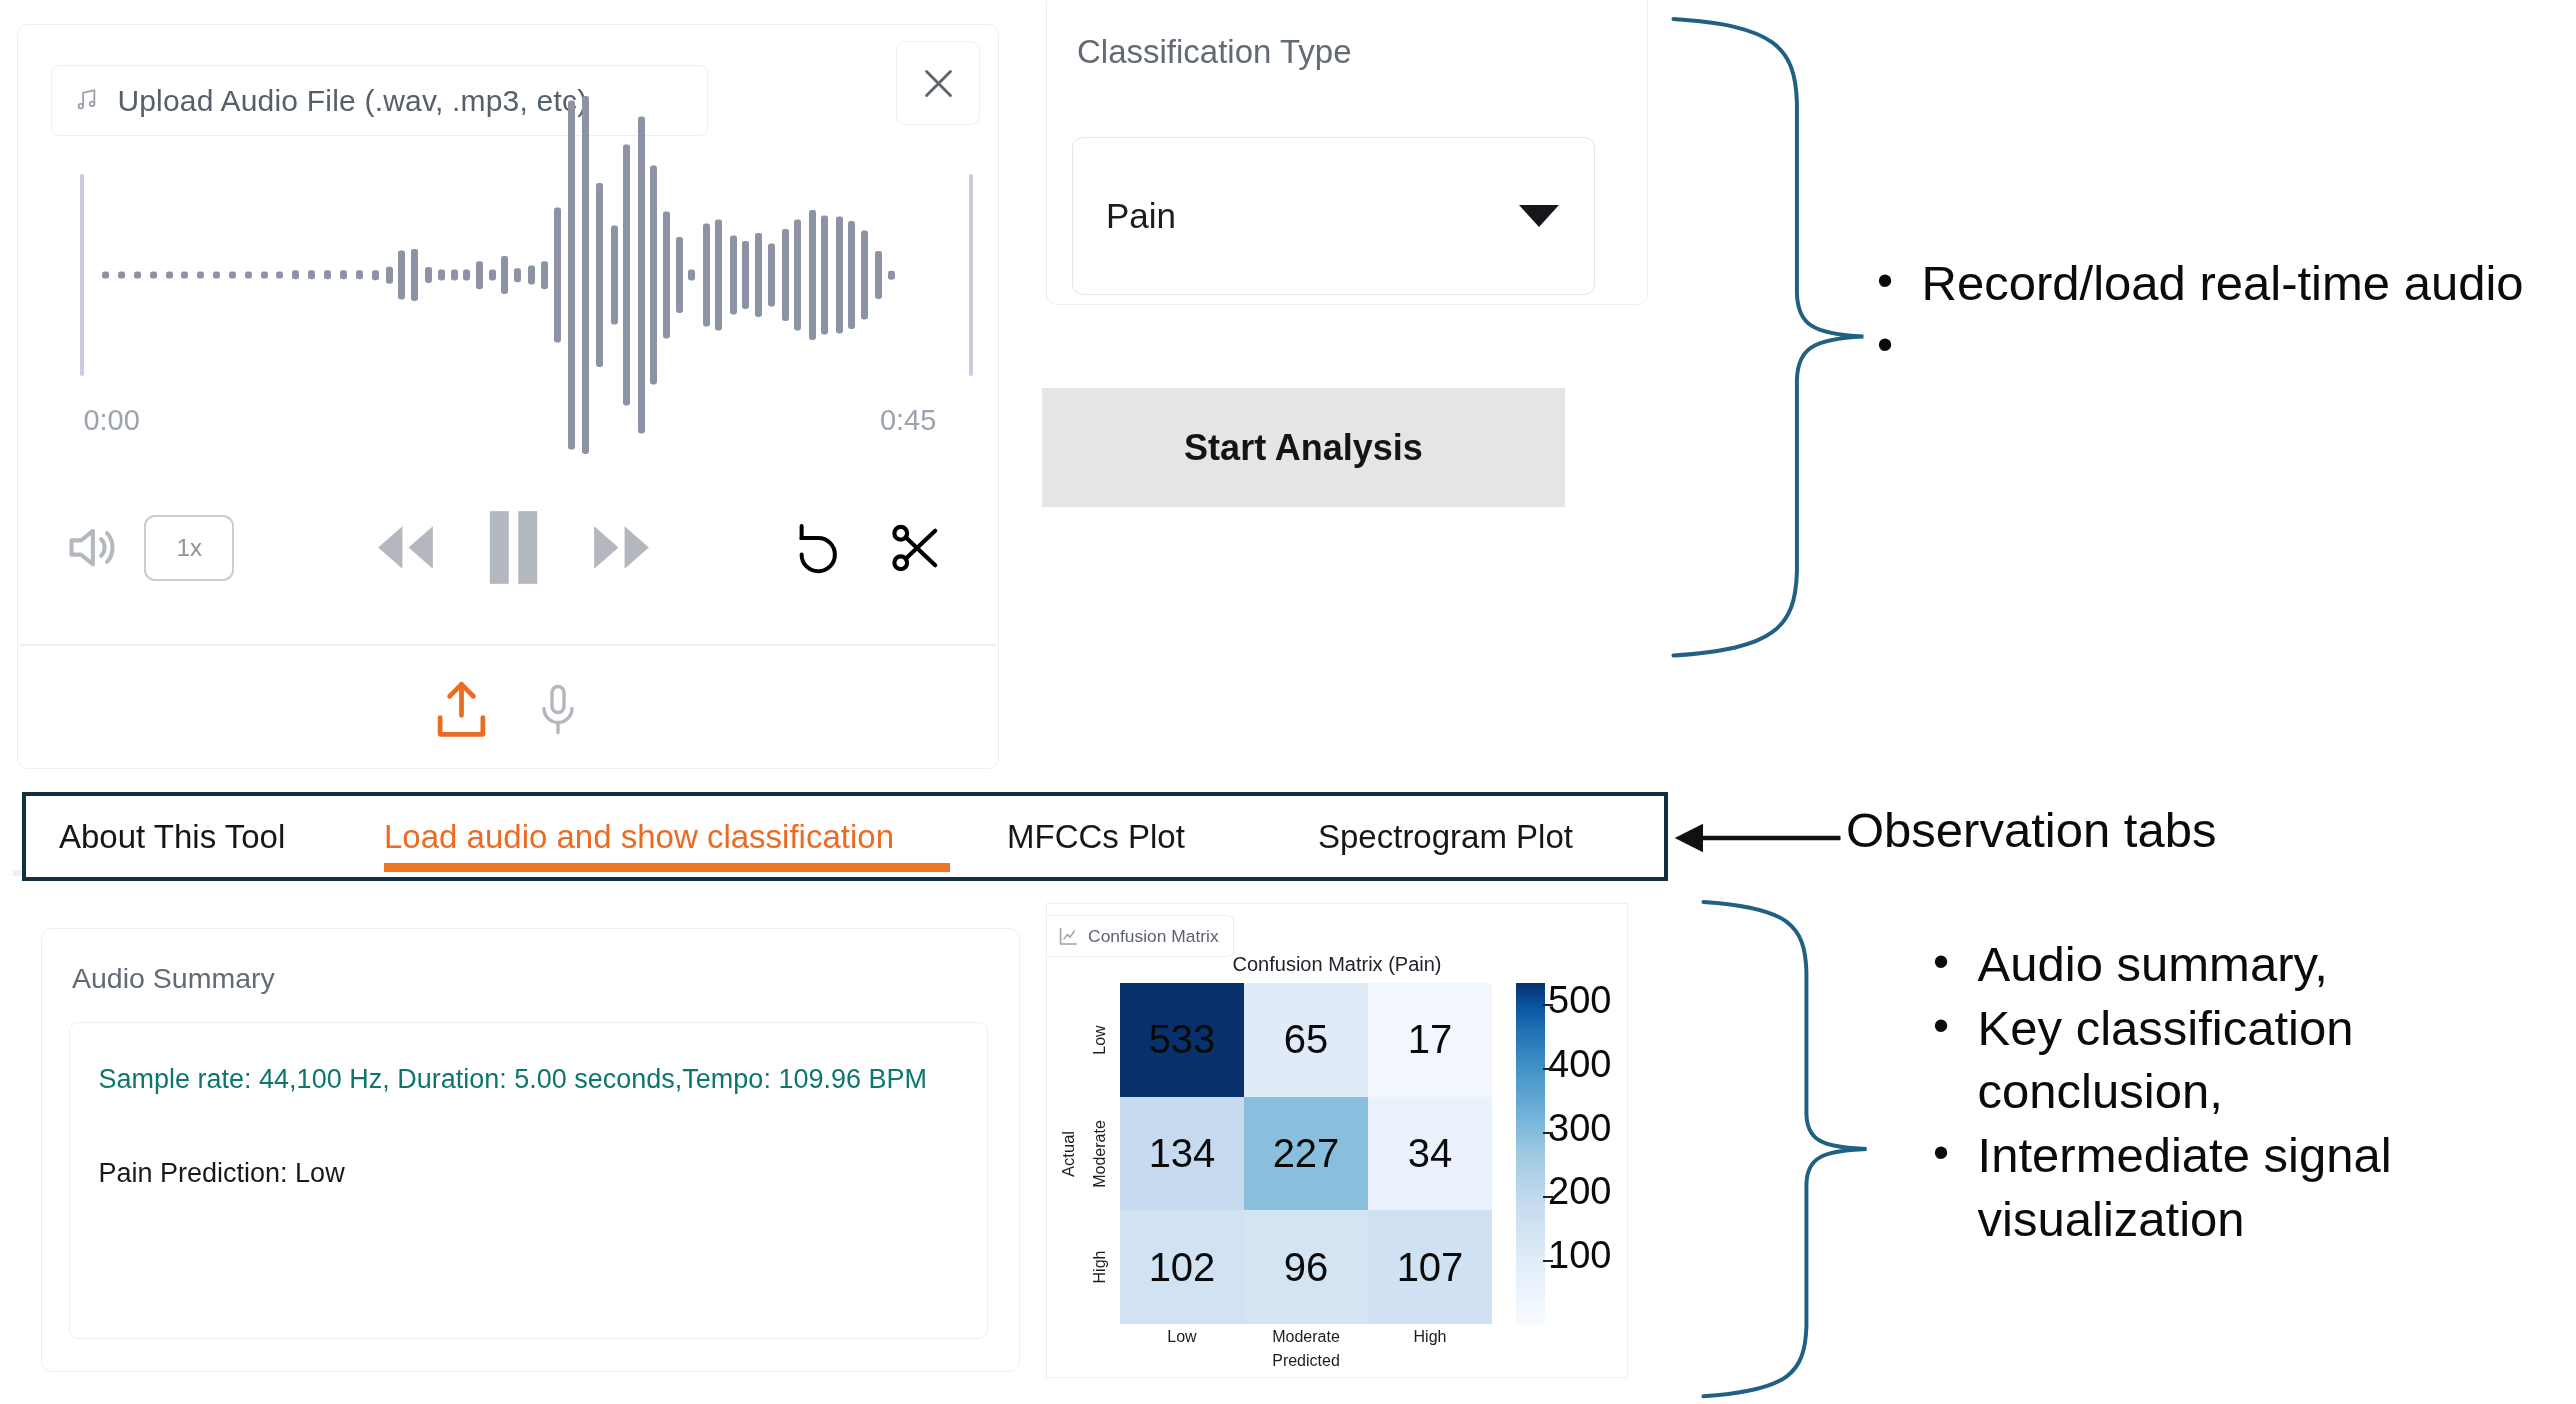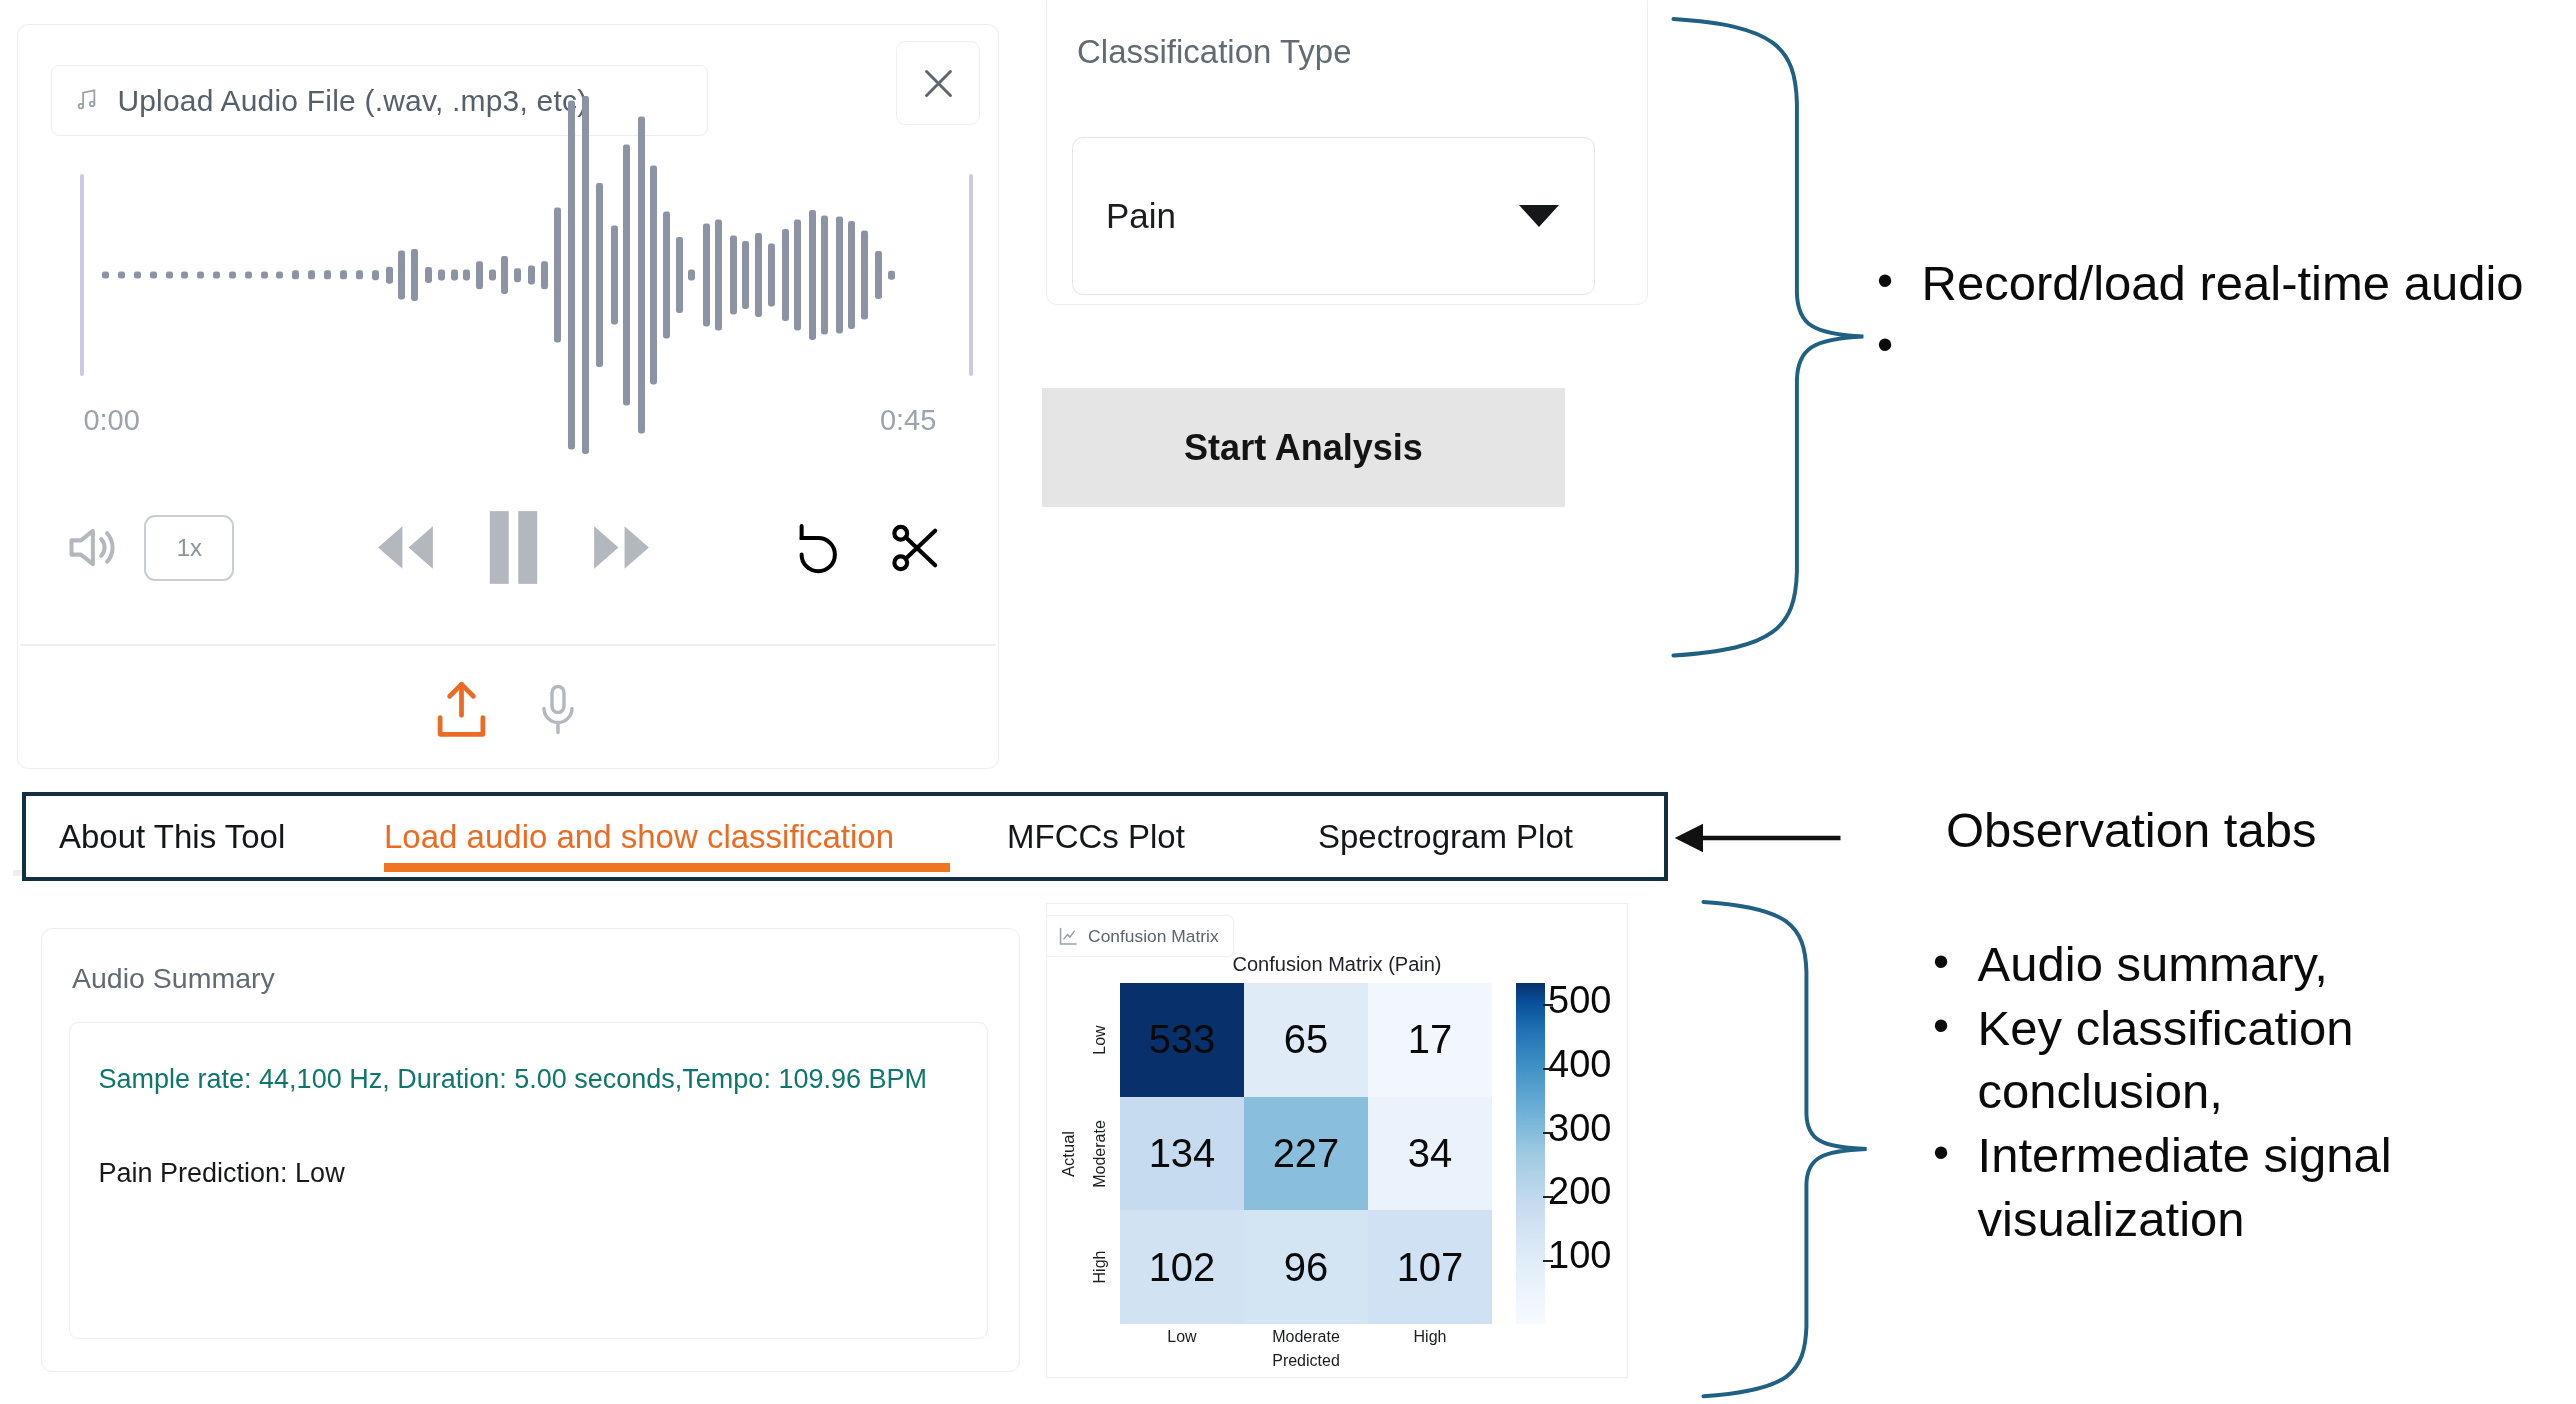--- a/index.html
+++ b/index.html
@@ -189,21 +189,21 @@
     position:absolute;left:1877px;top:252px;width:681px;
     font-size:49px;line-height:1.30;color:#0b0b0b;
   }
   #ann-bottom{
     position:absolute;left:1933px;top:933px;width:643px;
     font-size:49px;line-height:1.30;color:#0b0b0b;
   }
   .bul{display:flex;gap:28.5px;align-items:flex-start;}
   .bul .dot{font-size:46px;line-height:1.22;flex:0 0 auto;}
   #obs-label{
-    position:absolute;left:1946px;top:802px;font-size:49px;color:#0b0b0b;white-space:nowrap;
+    position:absolute;left:1846px;top:802px;font-size:49px;color:#0b0b0b;white-space:nowrap;
   }
   #obs-arrow{position:absolute;left:1671px;top:816px;width:174px;height:44px;color:#111;}
 </style>
 </head>
 <body>
 
 <div class="abs" id="audio-card">
 
   <div id="upload-field">
     <span class="note-ico">

